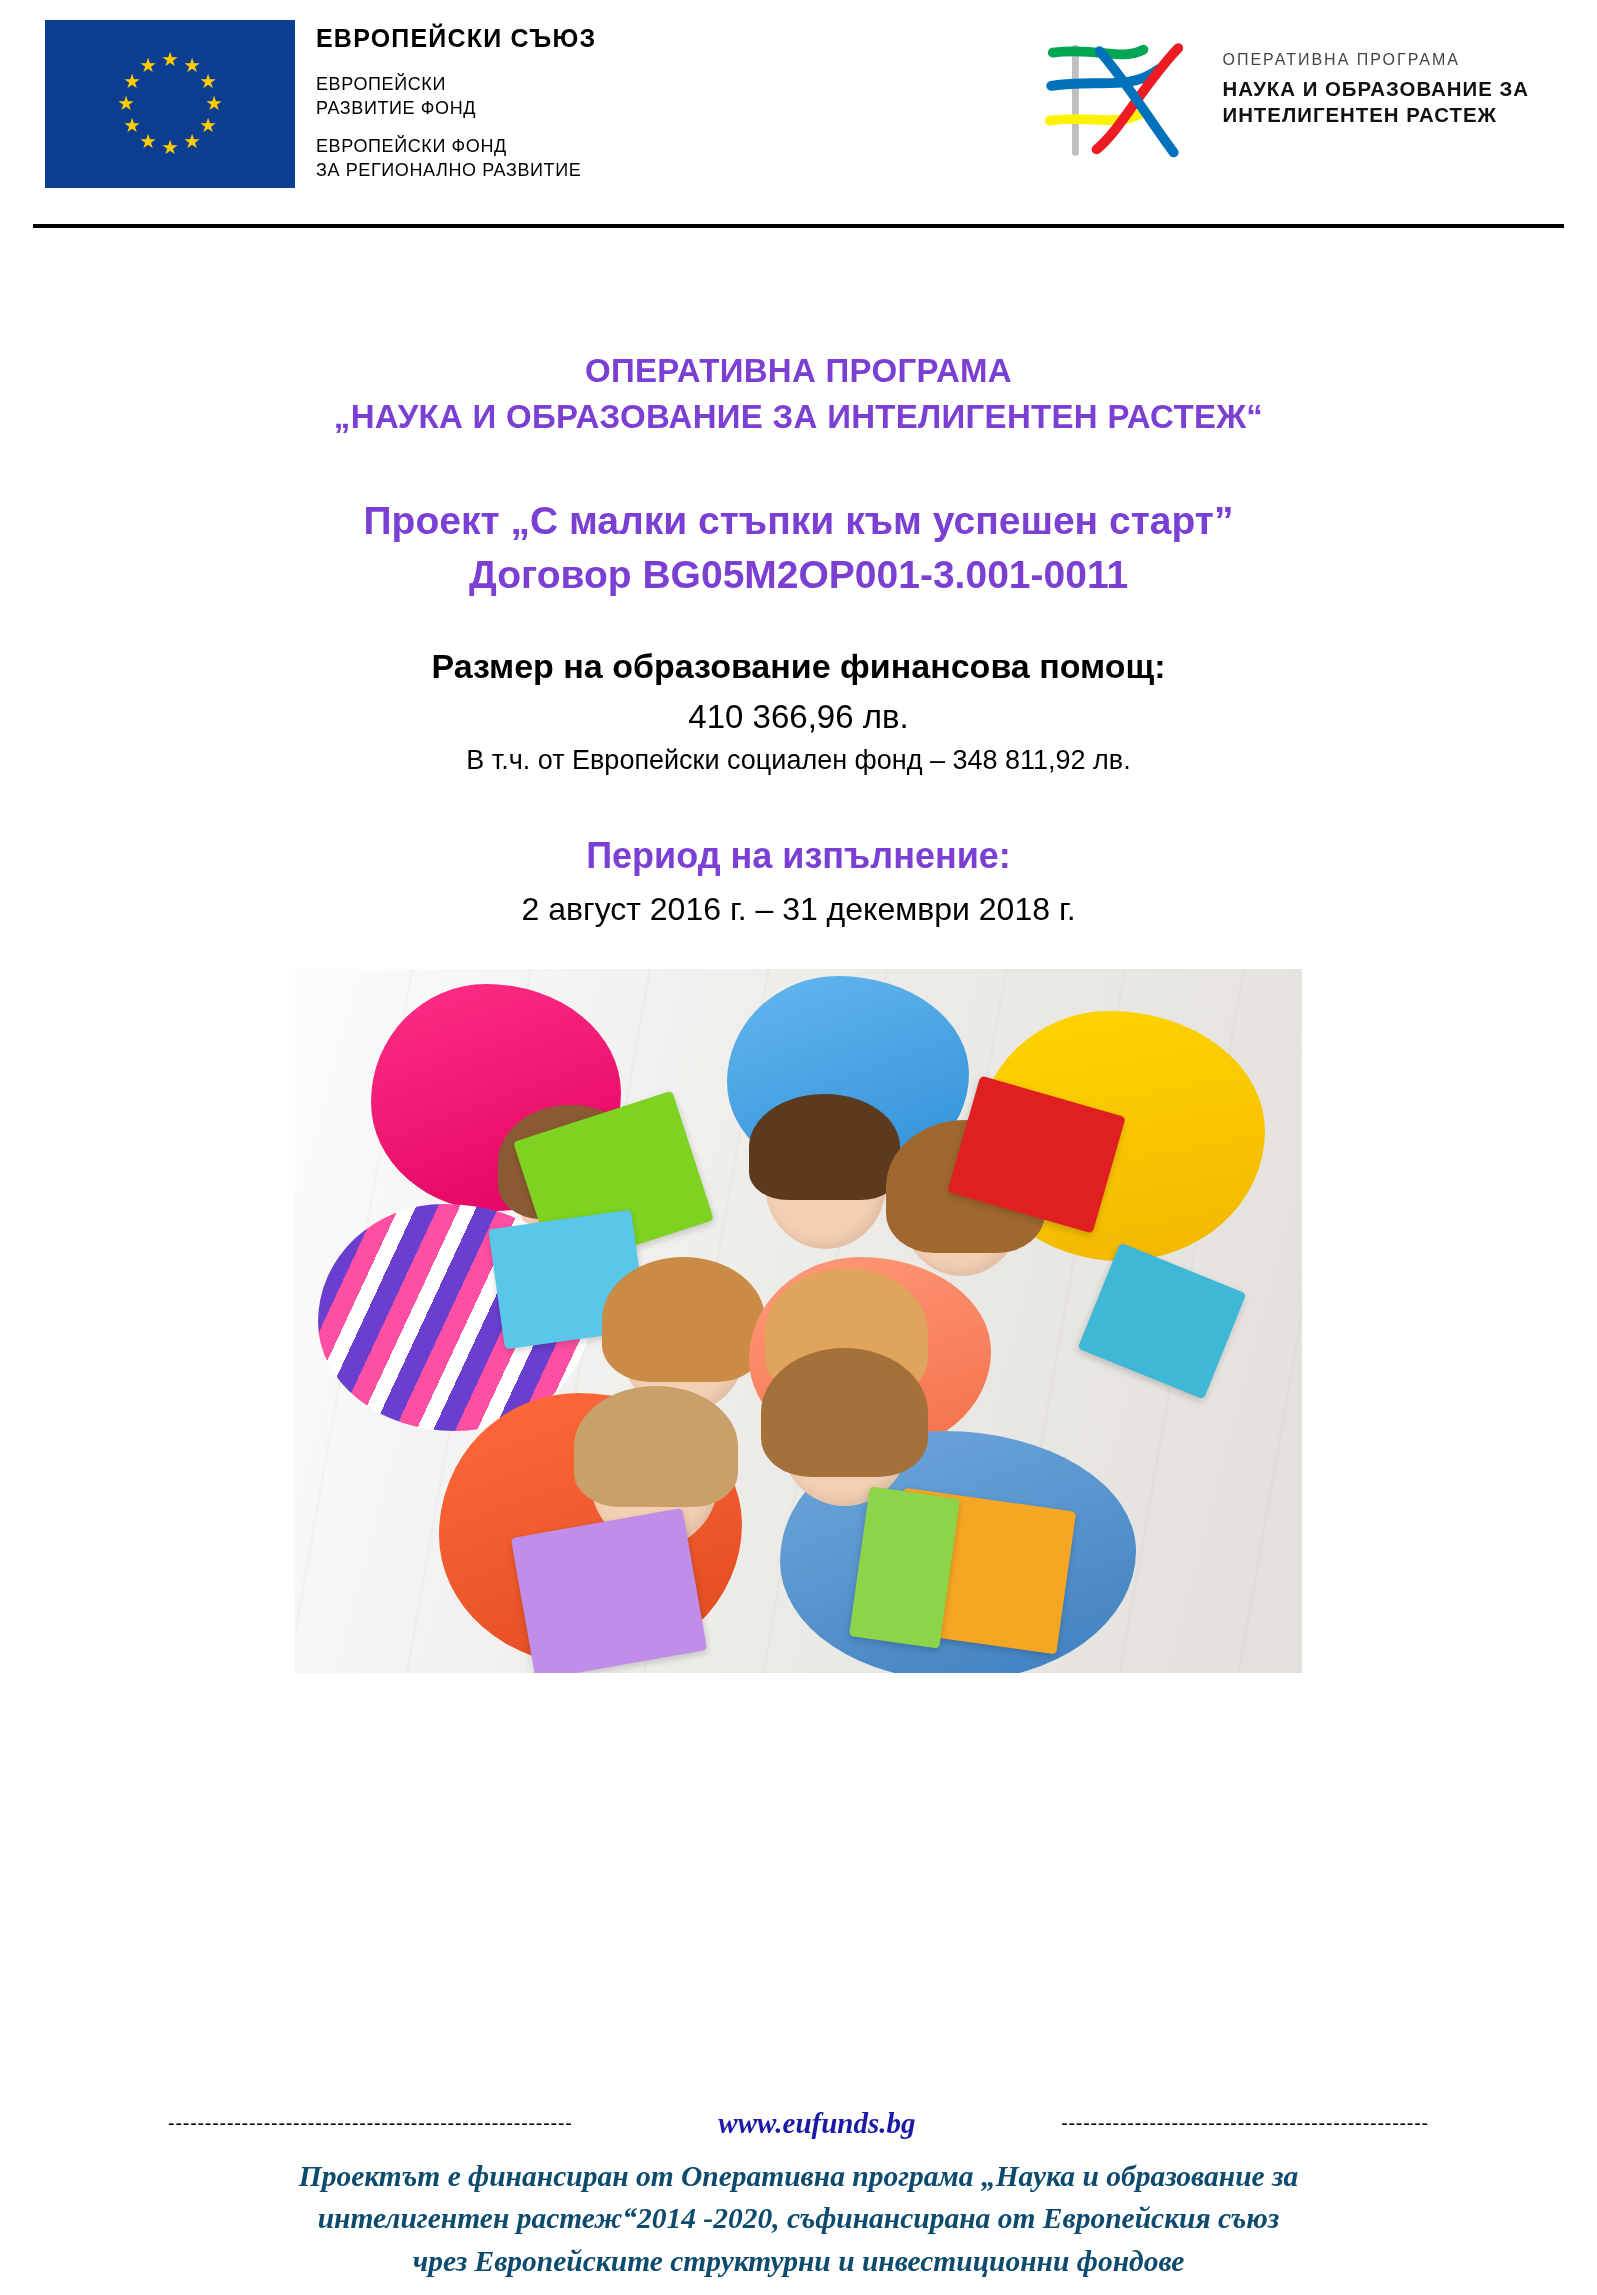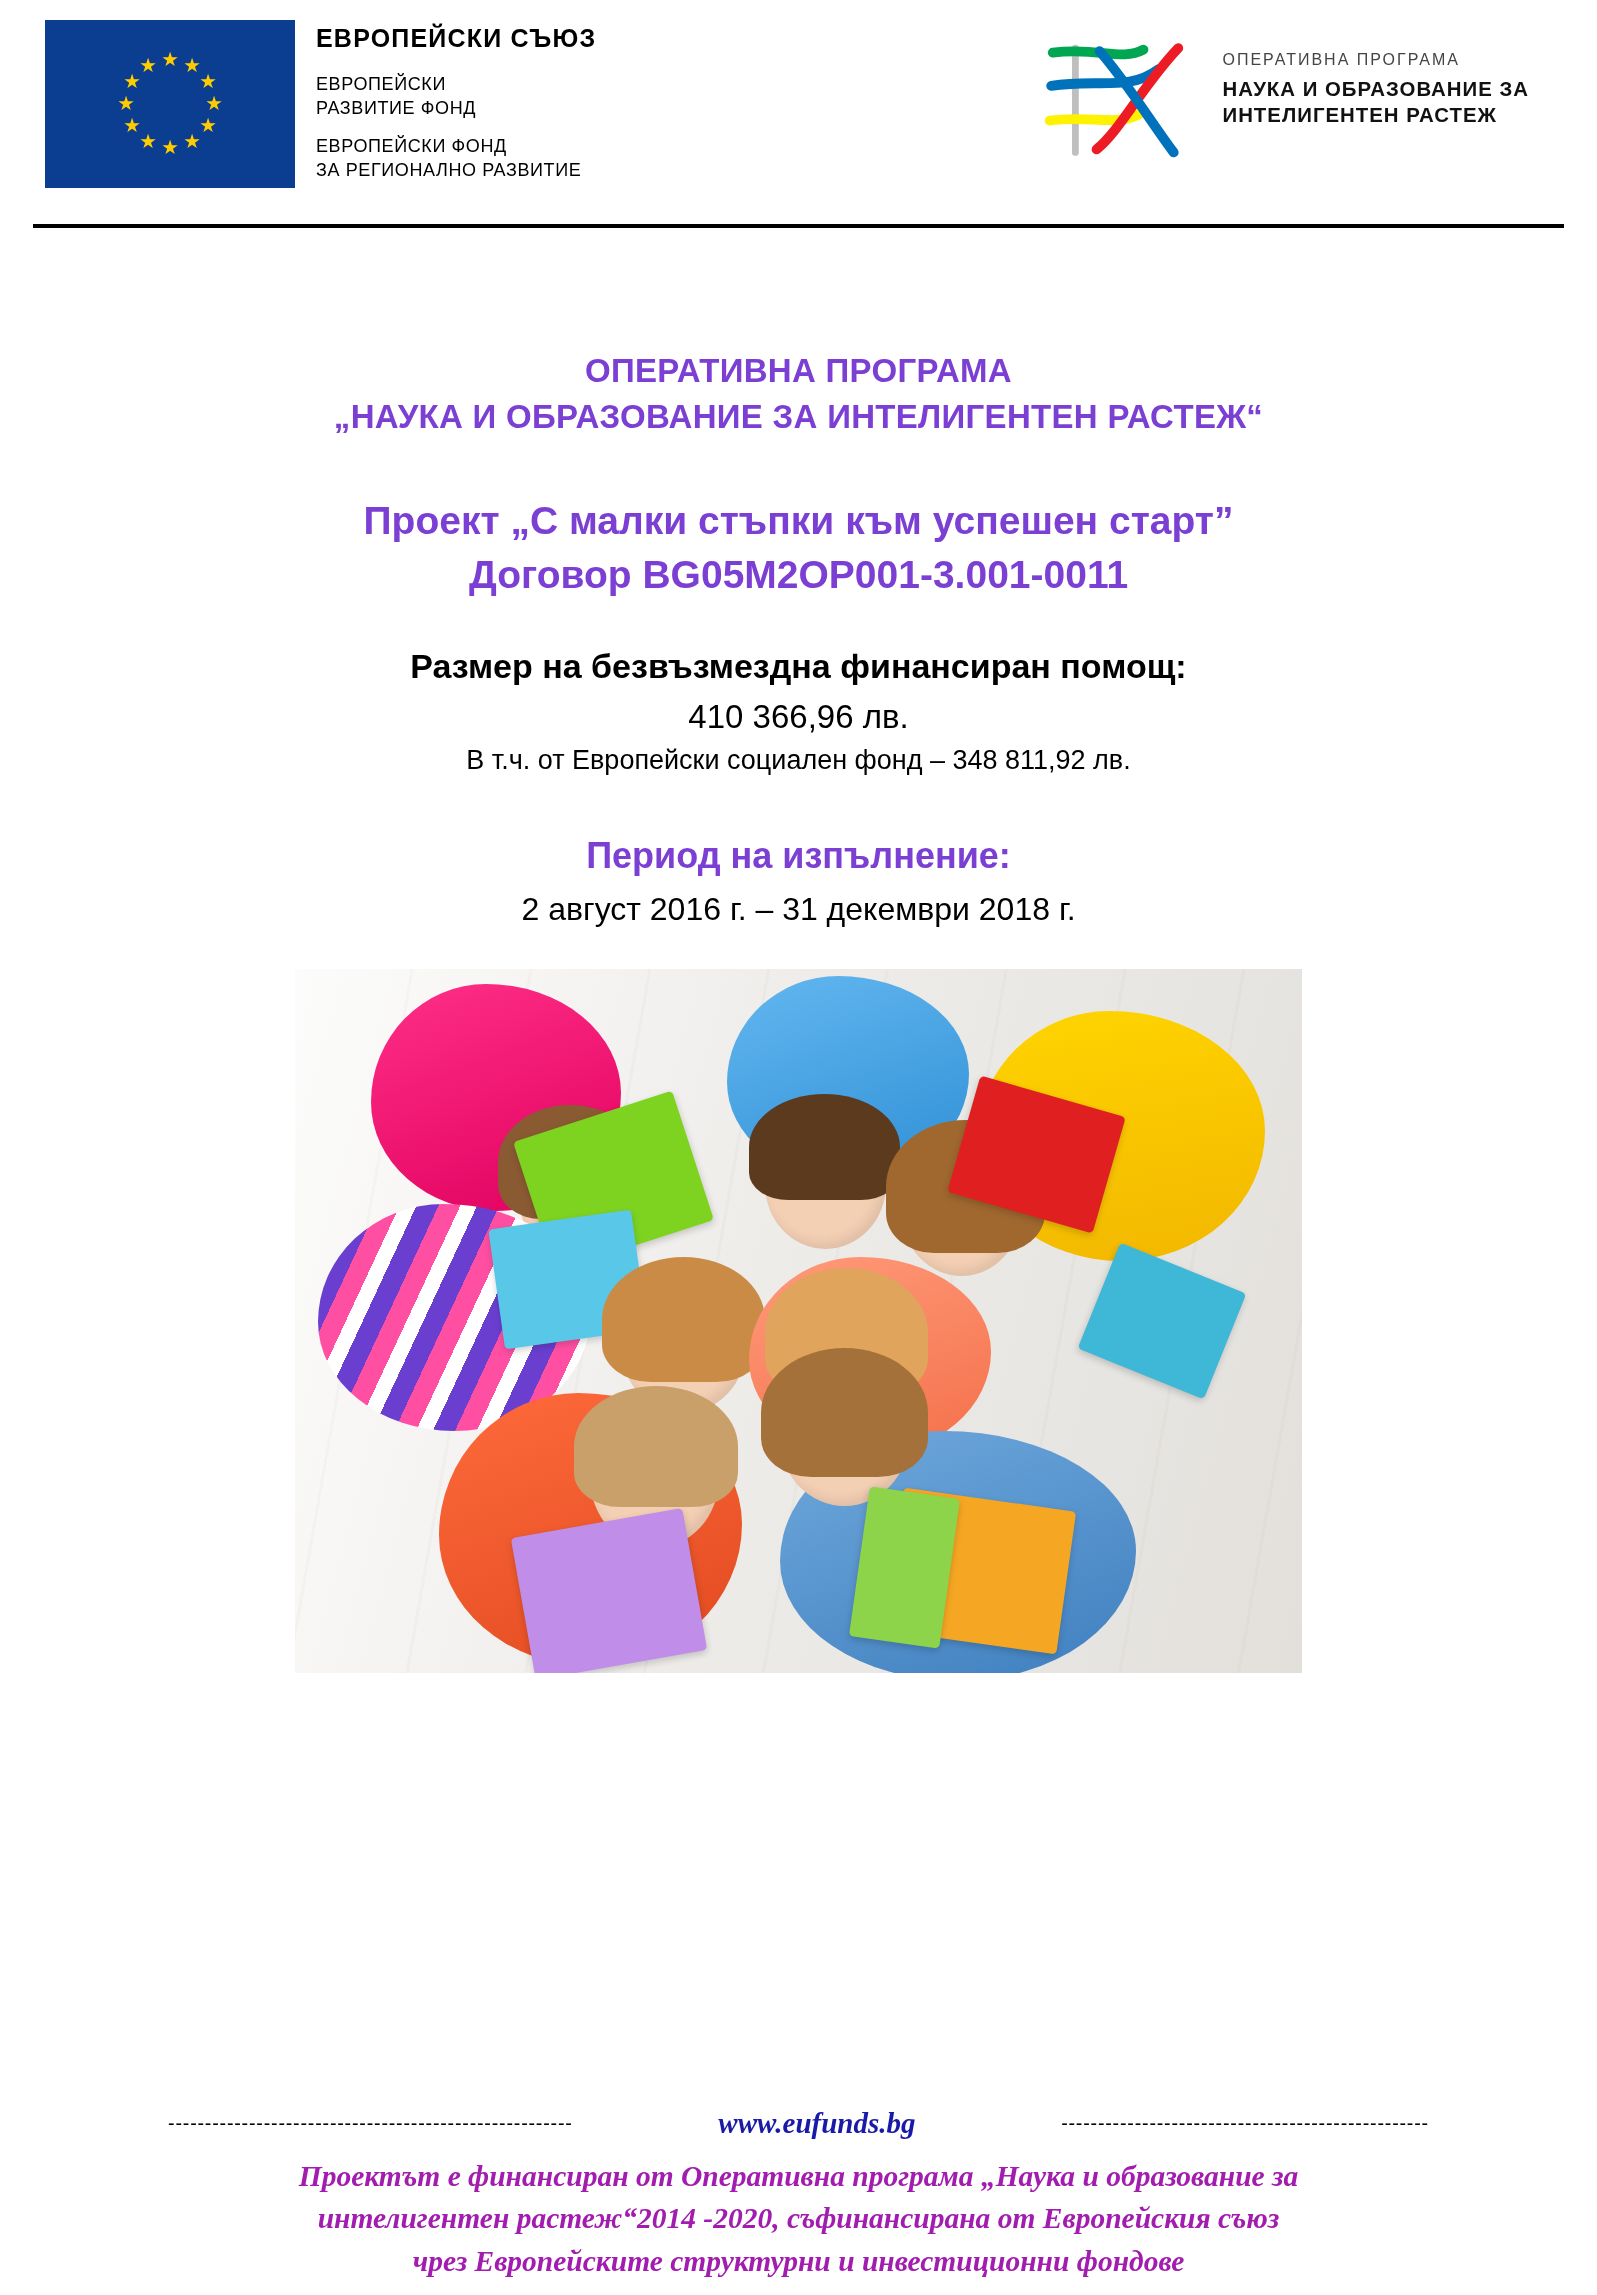--- a/index.html
+++ b/index.html
@@ -225,21 +225,21 @@
     font-weight: normal;
     color: #000;
     font-size: 19.7px;
     letter-spacing: 0.8px;
     white-space: nowrap;
     overflow: hidden;
     flex: 1 1 auto;
   }
   .footer-text {
     margin-top: 15px;
-    color: #a21caf;
+    color: #0c4a6e;
     font-family: "Liberation Serif", serif;
     font-style: italic;
     font-weight: bold;
     font-size: 29.5px;
     line-height: 1.45;
   }
 </style>
 </head>
 <body>
 
@@ -306,21 +306,21 @@
   <div class="op-program">
     <div>ОПЕРАТИВНА ПРОГРАМА</div>
     <div>„НАУКА И ОБРАЗОВАНИЕ ЗА ИНТЕЛИГЕНТЕН РАСТЕЖ“</div>
   </div>
 
   <div class="project">
     <div>Проект „С малки стъпки към успешен старт”</div>
     <div>Договор  BG05M2OP001-3.001-0011</div>
   </div>
 
-  <div class="grant-label">Размер на безвъзмездна финансиран помощ:</div>
+  <div class="grant-label">Размер на образование финансова помощ:</div>
   <div class="grant-amount">410 366,96 лв.</div>
   <div class="grant-line">В т.ч. от Европейски социален фонд – 348 811,92 лв.</div>
 
   <div class="period-label">Период на изпълнение:</div>
   <div class="period-value">2 август 2016 г. – 31 декември 2018 г.</div>
 
   <div class="photo-wrap">
     <div class="floor"></div>
 
     <div class="blob" style="left:76px; top:15px; width:250px; height:227px; background:linear-gradient(160deg,#ff2f86,#e0005f);"></div>

